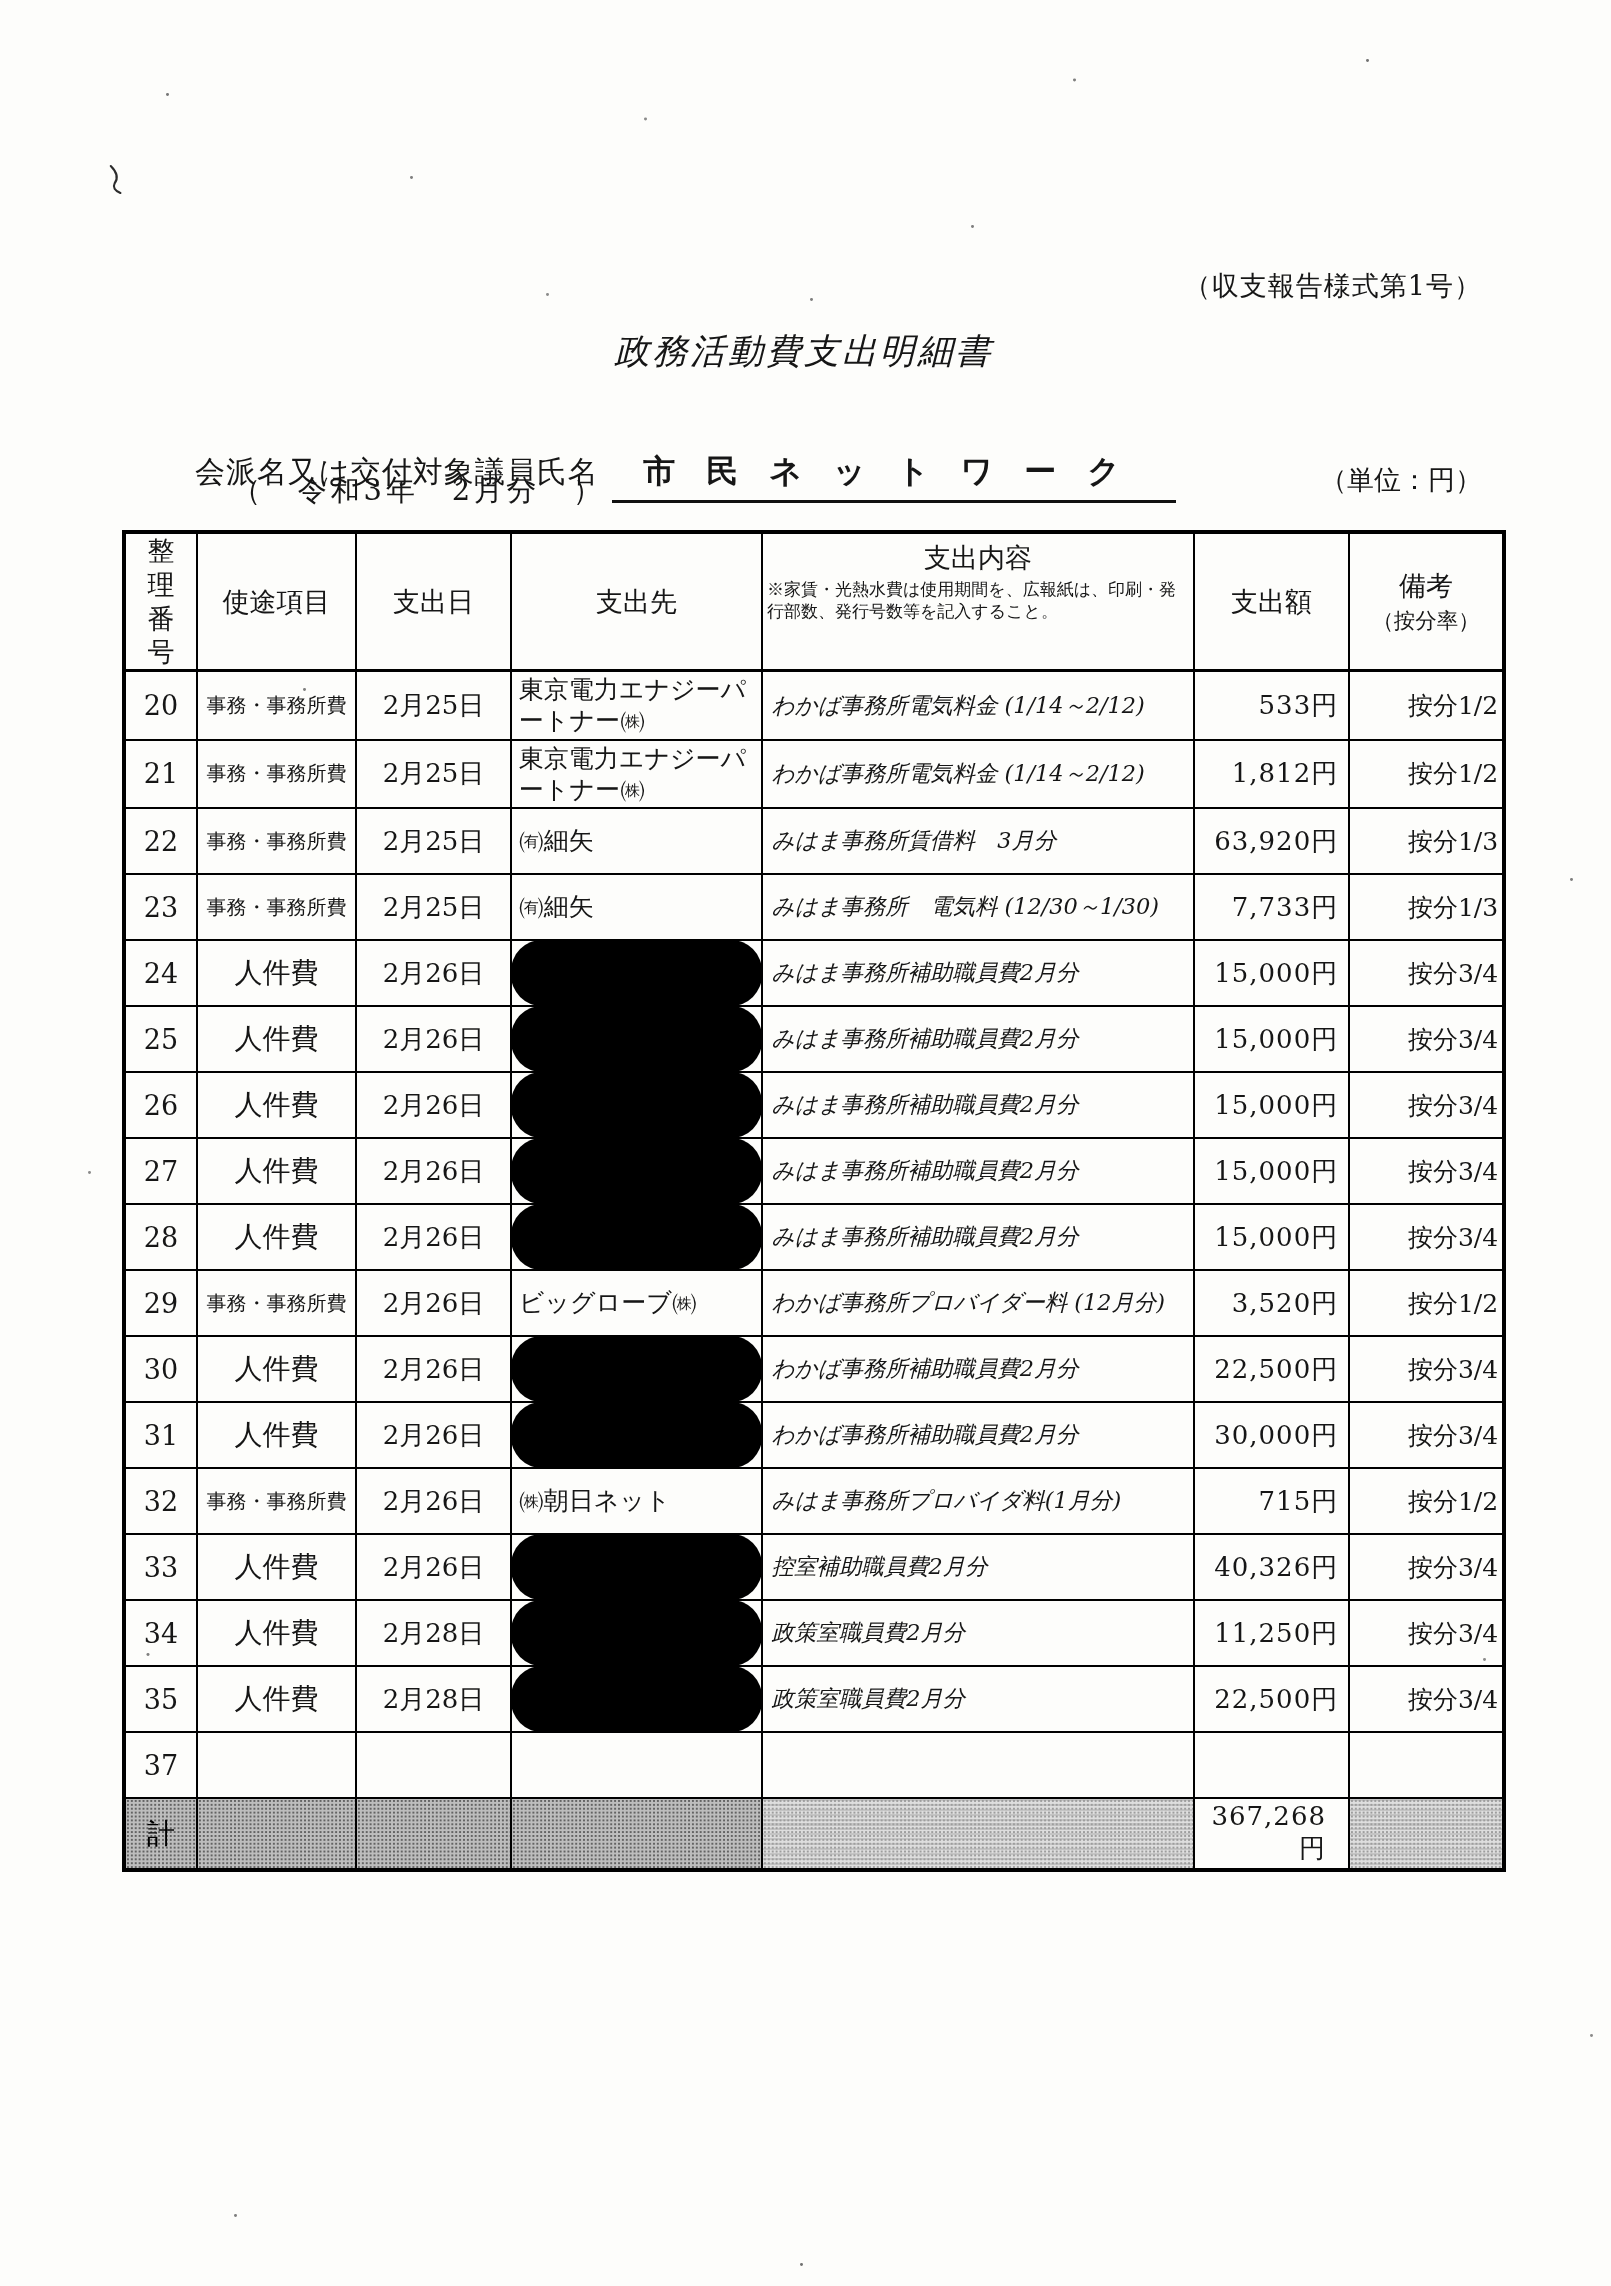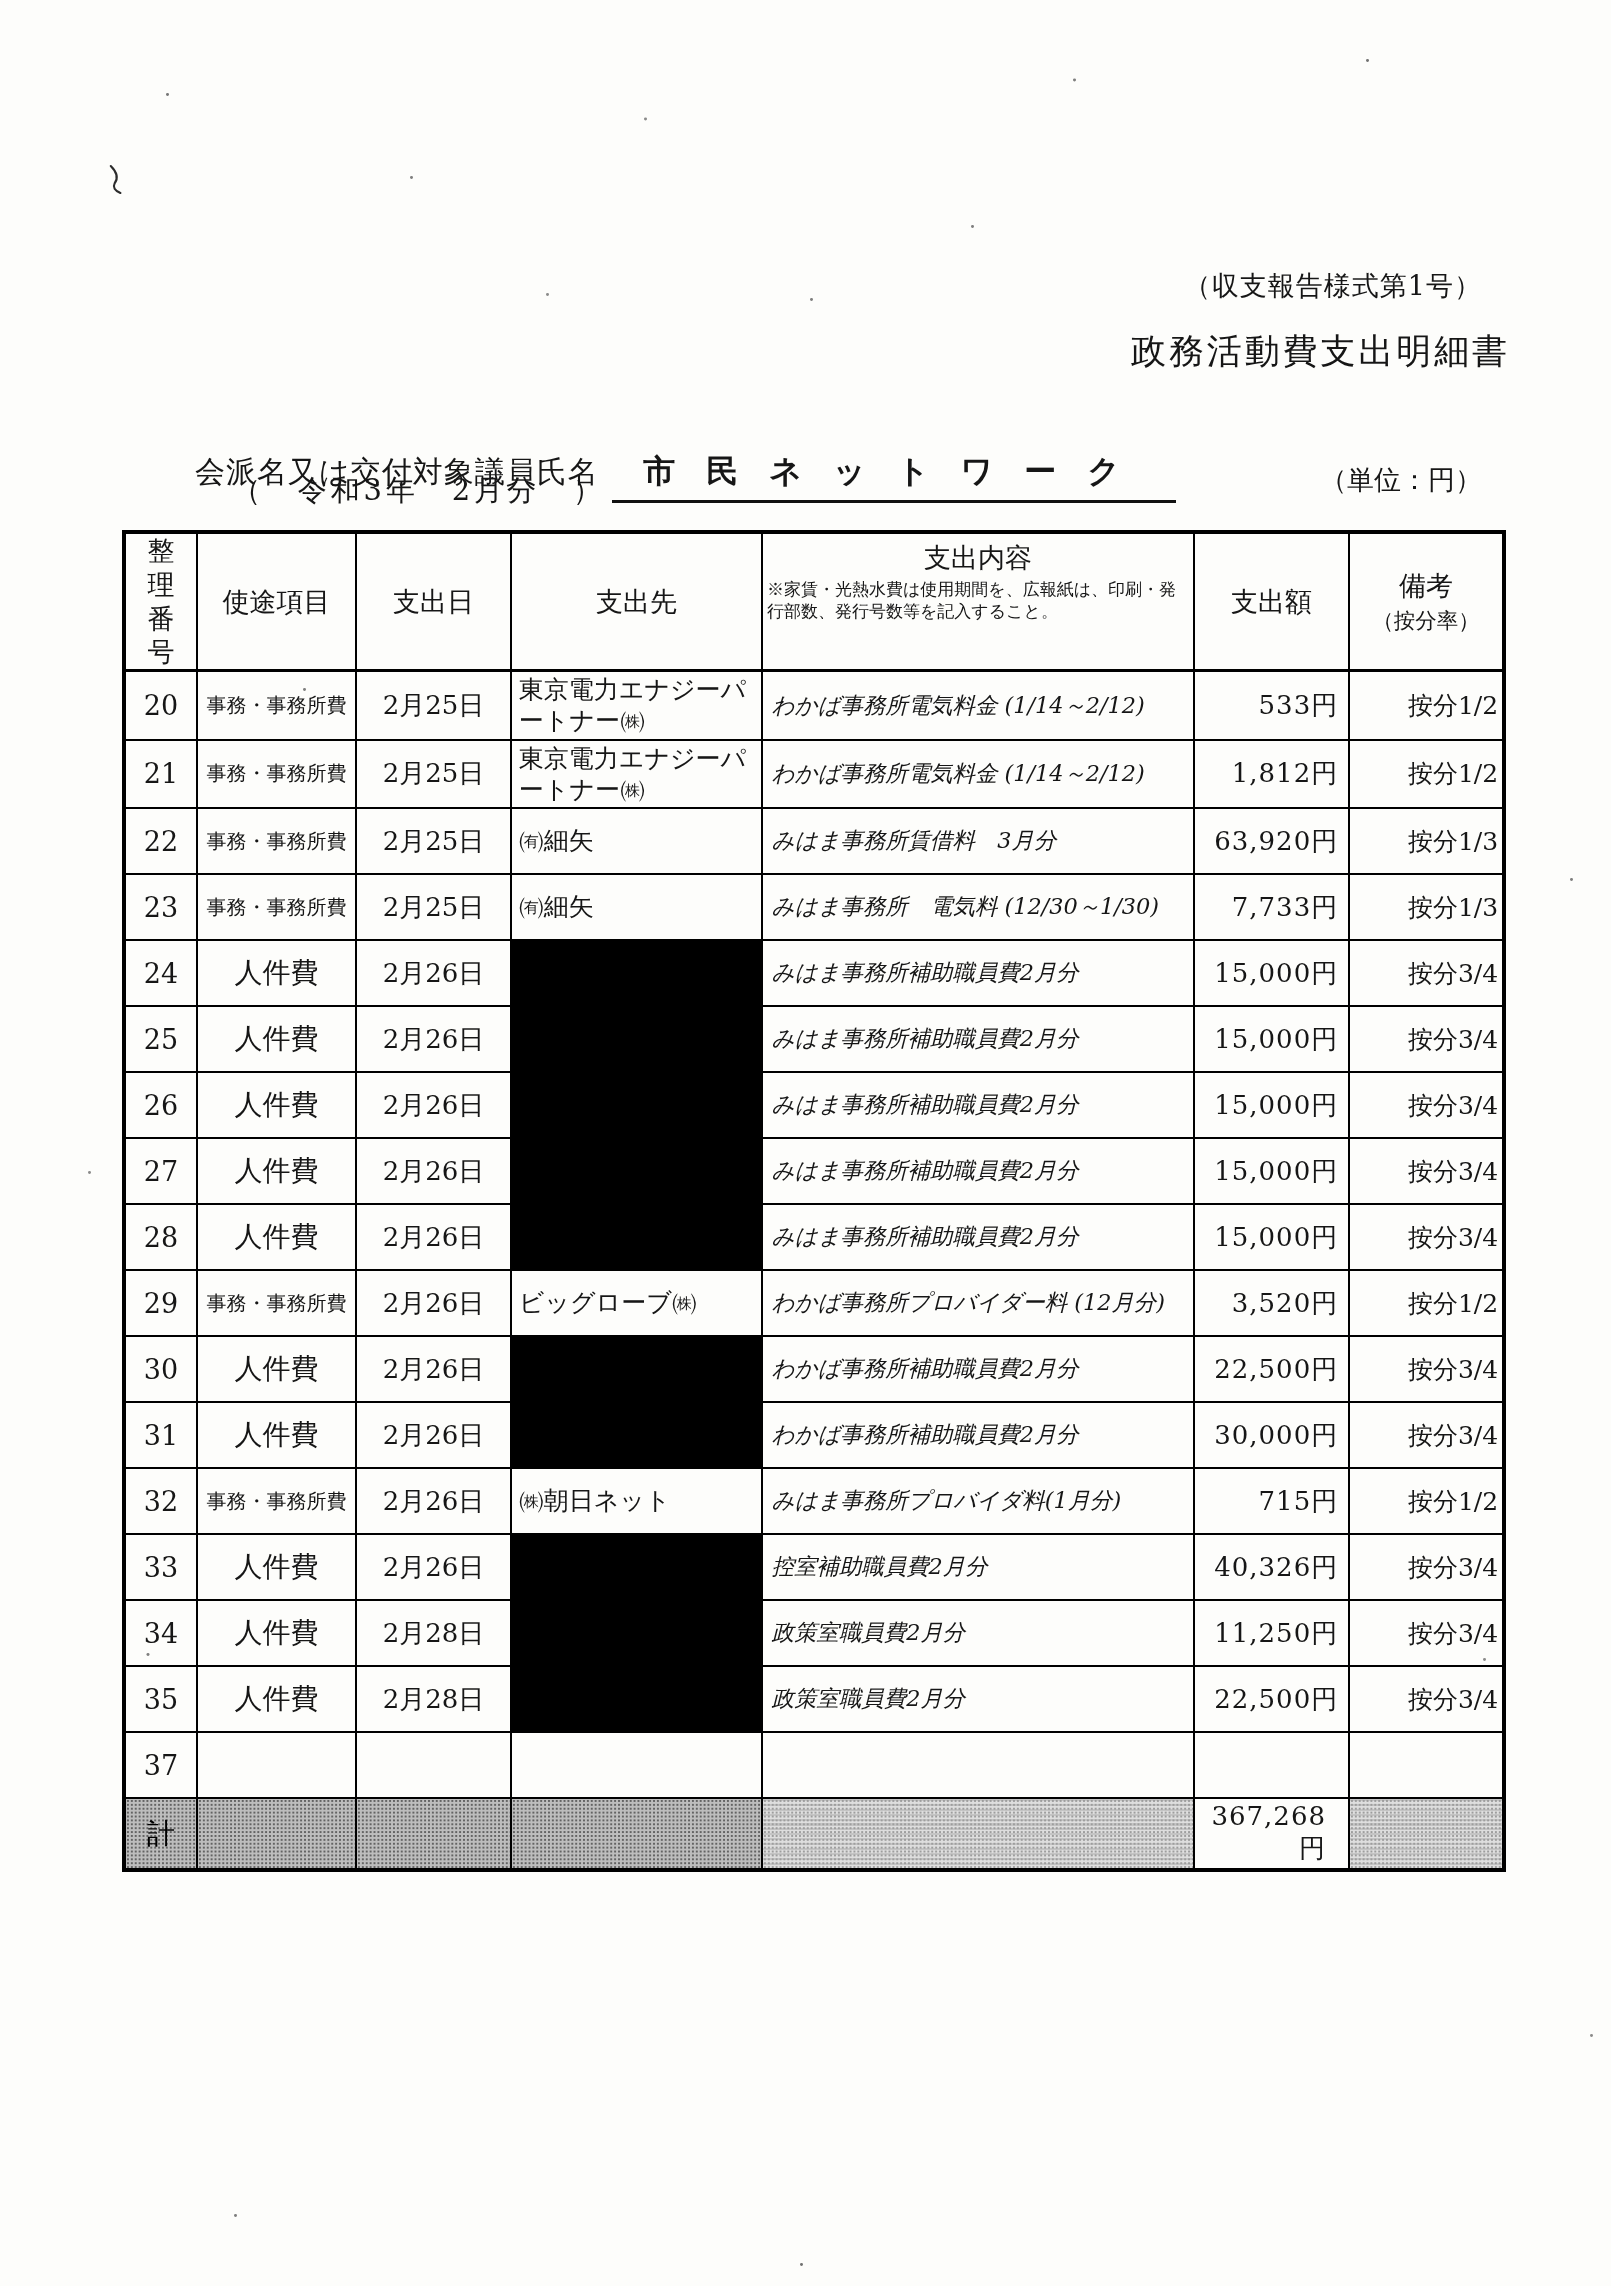--- a/index.html
+++ b/index.html
@@ -23,22 +23,22 @@
       68px 2121px 0 0 #555, 1317px 1565px 0 0 #666, -19.5px 1560px 0 0 #555,
       380px 200px 0 0 #666, 805px 132px 0 0 #555, 1424px 1941px 0 0 #666;
   }
   .pen-mark{ position:absolute; left:105px; top:164px; }
 
   .form-number{
     position:absolute; top:268px; right:129px;
     font-size:27px; letter-spacing:1px;
   }
   .doc-title{
-    position:absolute; top:328px; left:130px; width:1380px;
-    text-align:right; font-size:35px; letter-spacing:2.9px;
+    position:absolute; top:328px; left:114px; width:1380px;
+    text-align:center; font-size:35px; letter-spacing:2.9px;font-style:italic;
   }
   .faction-line{
     position:absolute; top:418px; left:195px; white-space:nowrap;margin-top:32px;
   }
   .faction-label{ font-size:30px; letter-spacing:1px; }
   .faction-name{
     display:inline-block; margin-left:13.7px;
     min-width:546px; text-align:center;
     border-bottom:3.9px solid #111;
     font-size:32px; font-weight:bold; letter-spacing:31px;
@@ -81,21 +81,21 @@
     margin-top:2px; letter-spacing:0px;
   }
   .remarks-sub{ font-size:21.5px; margin-top:2px; }
 
   .expense tbody tr, .expense tfoot tr{ height:66px; }
 
   td.no      { text-align:center; font-size:27px; }
   td.category{ text-align:center; font-size:28px; }
   td.category.cat-small{ font-size:20px; letter-spacing:0; }
   td.date    { text-align:center; font-size:26px; }
-  td.payee   { text-align:left; font-size:25px; line-height:1.25; padding-left:6.8px; }
+  td.payee   { text-align:left; font-size:25px; line-height:1.25; padding-left:6.8px;border-radius:31px; }
   td.payee.redacted{ background:#000; }
   td.detail  { text-align:left; font-size:22.4px; line-height:1.3; padding-left:8.8px;font-style:italic; }
   td.amount  { text-align:right; font-size:26px; padding-right:9.8px; letter-spacing:1px; }
   td.remarks { text-align:right; font-size:25px; padding-left:4.9px; }
 
   tr.total-row td{ border-bottom:4.9px solid #000; }
   .shade-dark{
     background-color:#bdbdbd;
     background-image:radial-gradient(#636363 1.1px, transparent 1.2px);
     background-size:3.9px 3.9px;

